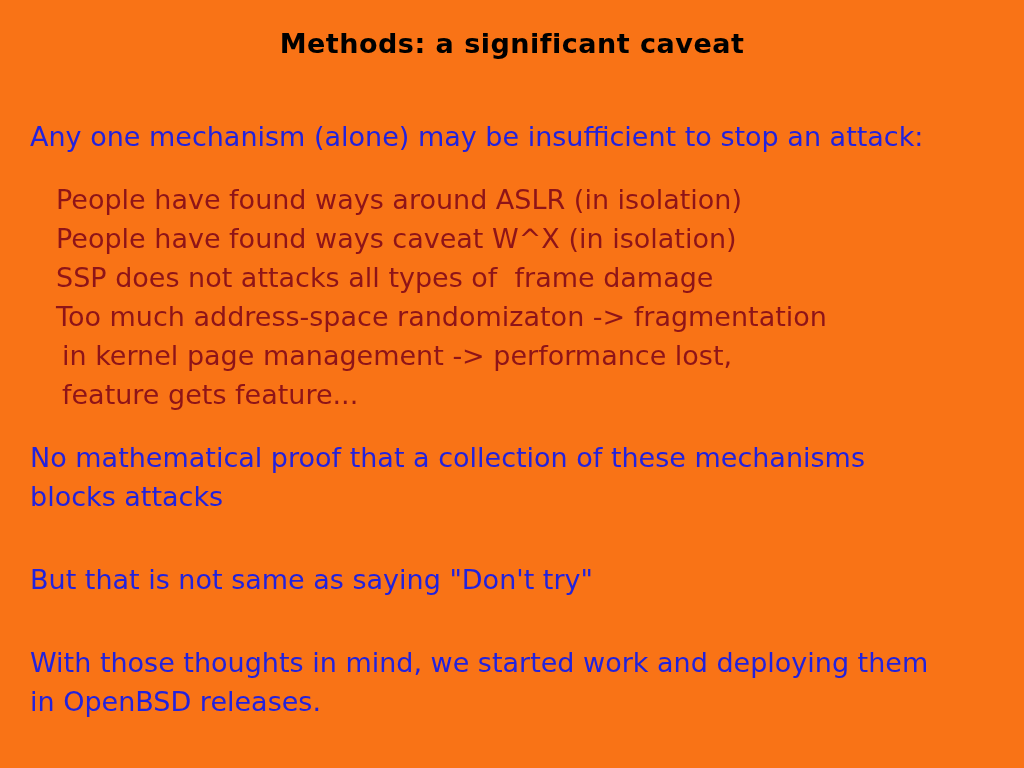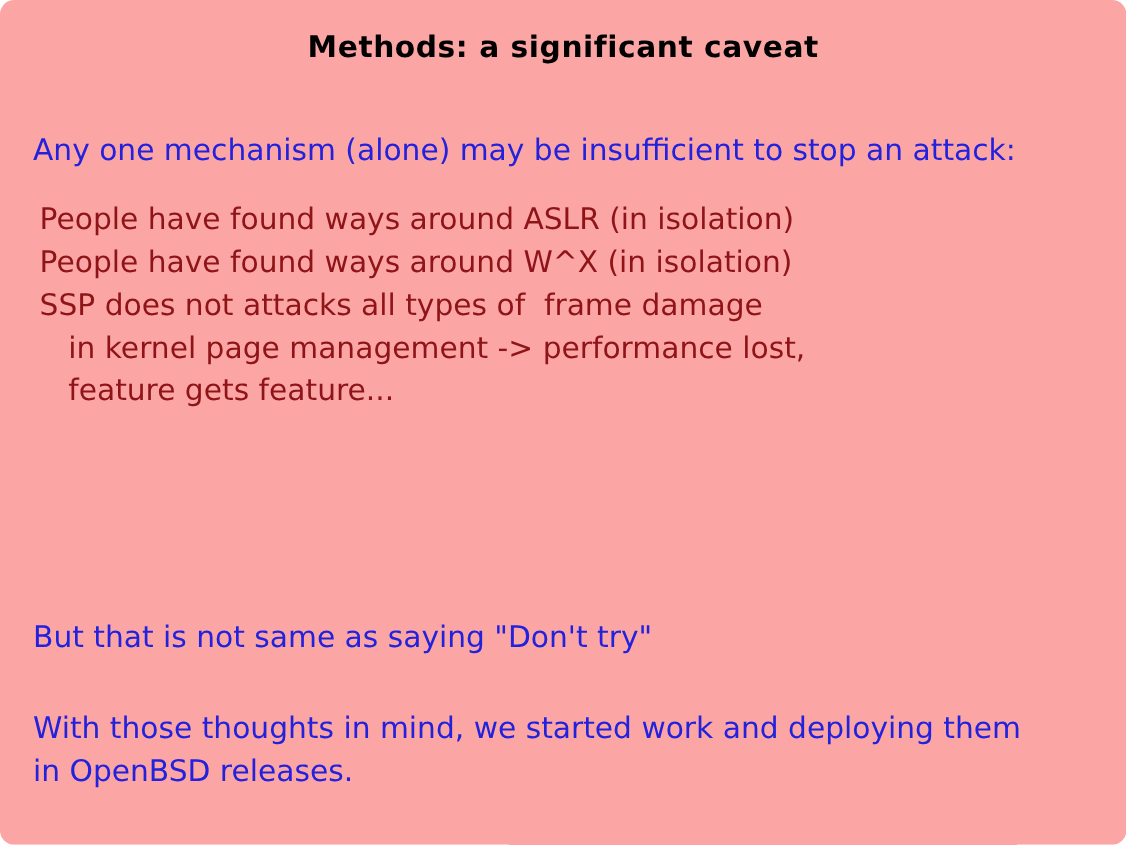--- a/index.html
+++ b/index.html
@@ -4,24 +4,23 @@
 <style>
   html, body {
     margin: 0;
     padding: 0;
     background: #ffffff;
   }
   .slide {
     position: relative;
     width: 1024px;
     height: 768px;
-    background: #fca5a5;
+    background: #f97316;
     overflow: hidden;
     font-family: "DejaVu Sans", "Liberation Sans", sans-serif;
-    border-radius: 13px;
   }
   .slide-title {
     position: absolute;
     top: 28px;
     left: 0;
     width: 1024px;
     text-align: center;
     font-size: 27px;
     font-weight: bold;
     color: #000000;
@@ -42,21 +41,21 @@
     top: 180px;
     left: 0;
     width: 1024px;
     font-size: 27px;
     color: #8e1418;
     line-height: 39px;
   }
   .caveat-line {
     white-space: pre-wrap;
   }
-  .indent-1 { padding-left: 36px; }
+  .indent-1 { padding-left: 56px; }
   .indent-2 { padding-left: 62px; }
   .conclusion {
     position: absolute;
     left: 30px;
     width: 964px;
     font-size: 27px;
     color: #2222dd;
     line-height: 39px;
   }
   .conclusion .line { white-space: pre-wrap; }
@@ -68,26 +67,31 @@
 <body>
 
 <div class="slide">
 
   <div class="slide-title">Methods: a significant caveat</div>
 
   <div class="intro">Any one mechanism (alone) may be insufficient to stop an attack:</div>
 
   <div class="caveats">
     <div class="caveat-line indent-1">People have found ways around ASLR (in isolation)</div>
-    <div class="caveat-line indent-1">People have found ways around W^X (in isolation)</div>
+    <div class="caveat-line indent-1">People have found ways caveat W^X (in isolation)</div>
     <div class="caveat-line indent-1">SSP does not attacks all types of  frame damage</div>
+    <div class="caveat-line indent-1">Too much address-space randomizaton -&gt; fragmentation</div>
     <div class="caveat-line indent-2">in kernel page management -&gt; performance lost,</div>
     <div class="caveat-line indent-2">feature gets feature...</div>
   </div>
 
+  <div class="conclusion conclusion-1">
+    <div class="line">No mathematical proof that a collection of these mechanisms</div>
+    <div class="line">blocks attacks</div>
+  </div>
 
   <div class="conclusion conclusion-3">
     <div class="line">With those thoughts in mind, we started work and deploying them</div>
     <div class="line">in OpenBSD releases.</div>
   </div>
 
   <div class="conclusion conclusion-2">
     <div class="line">But that is not same as saying "Don't try"</div>
   </div>
 

